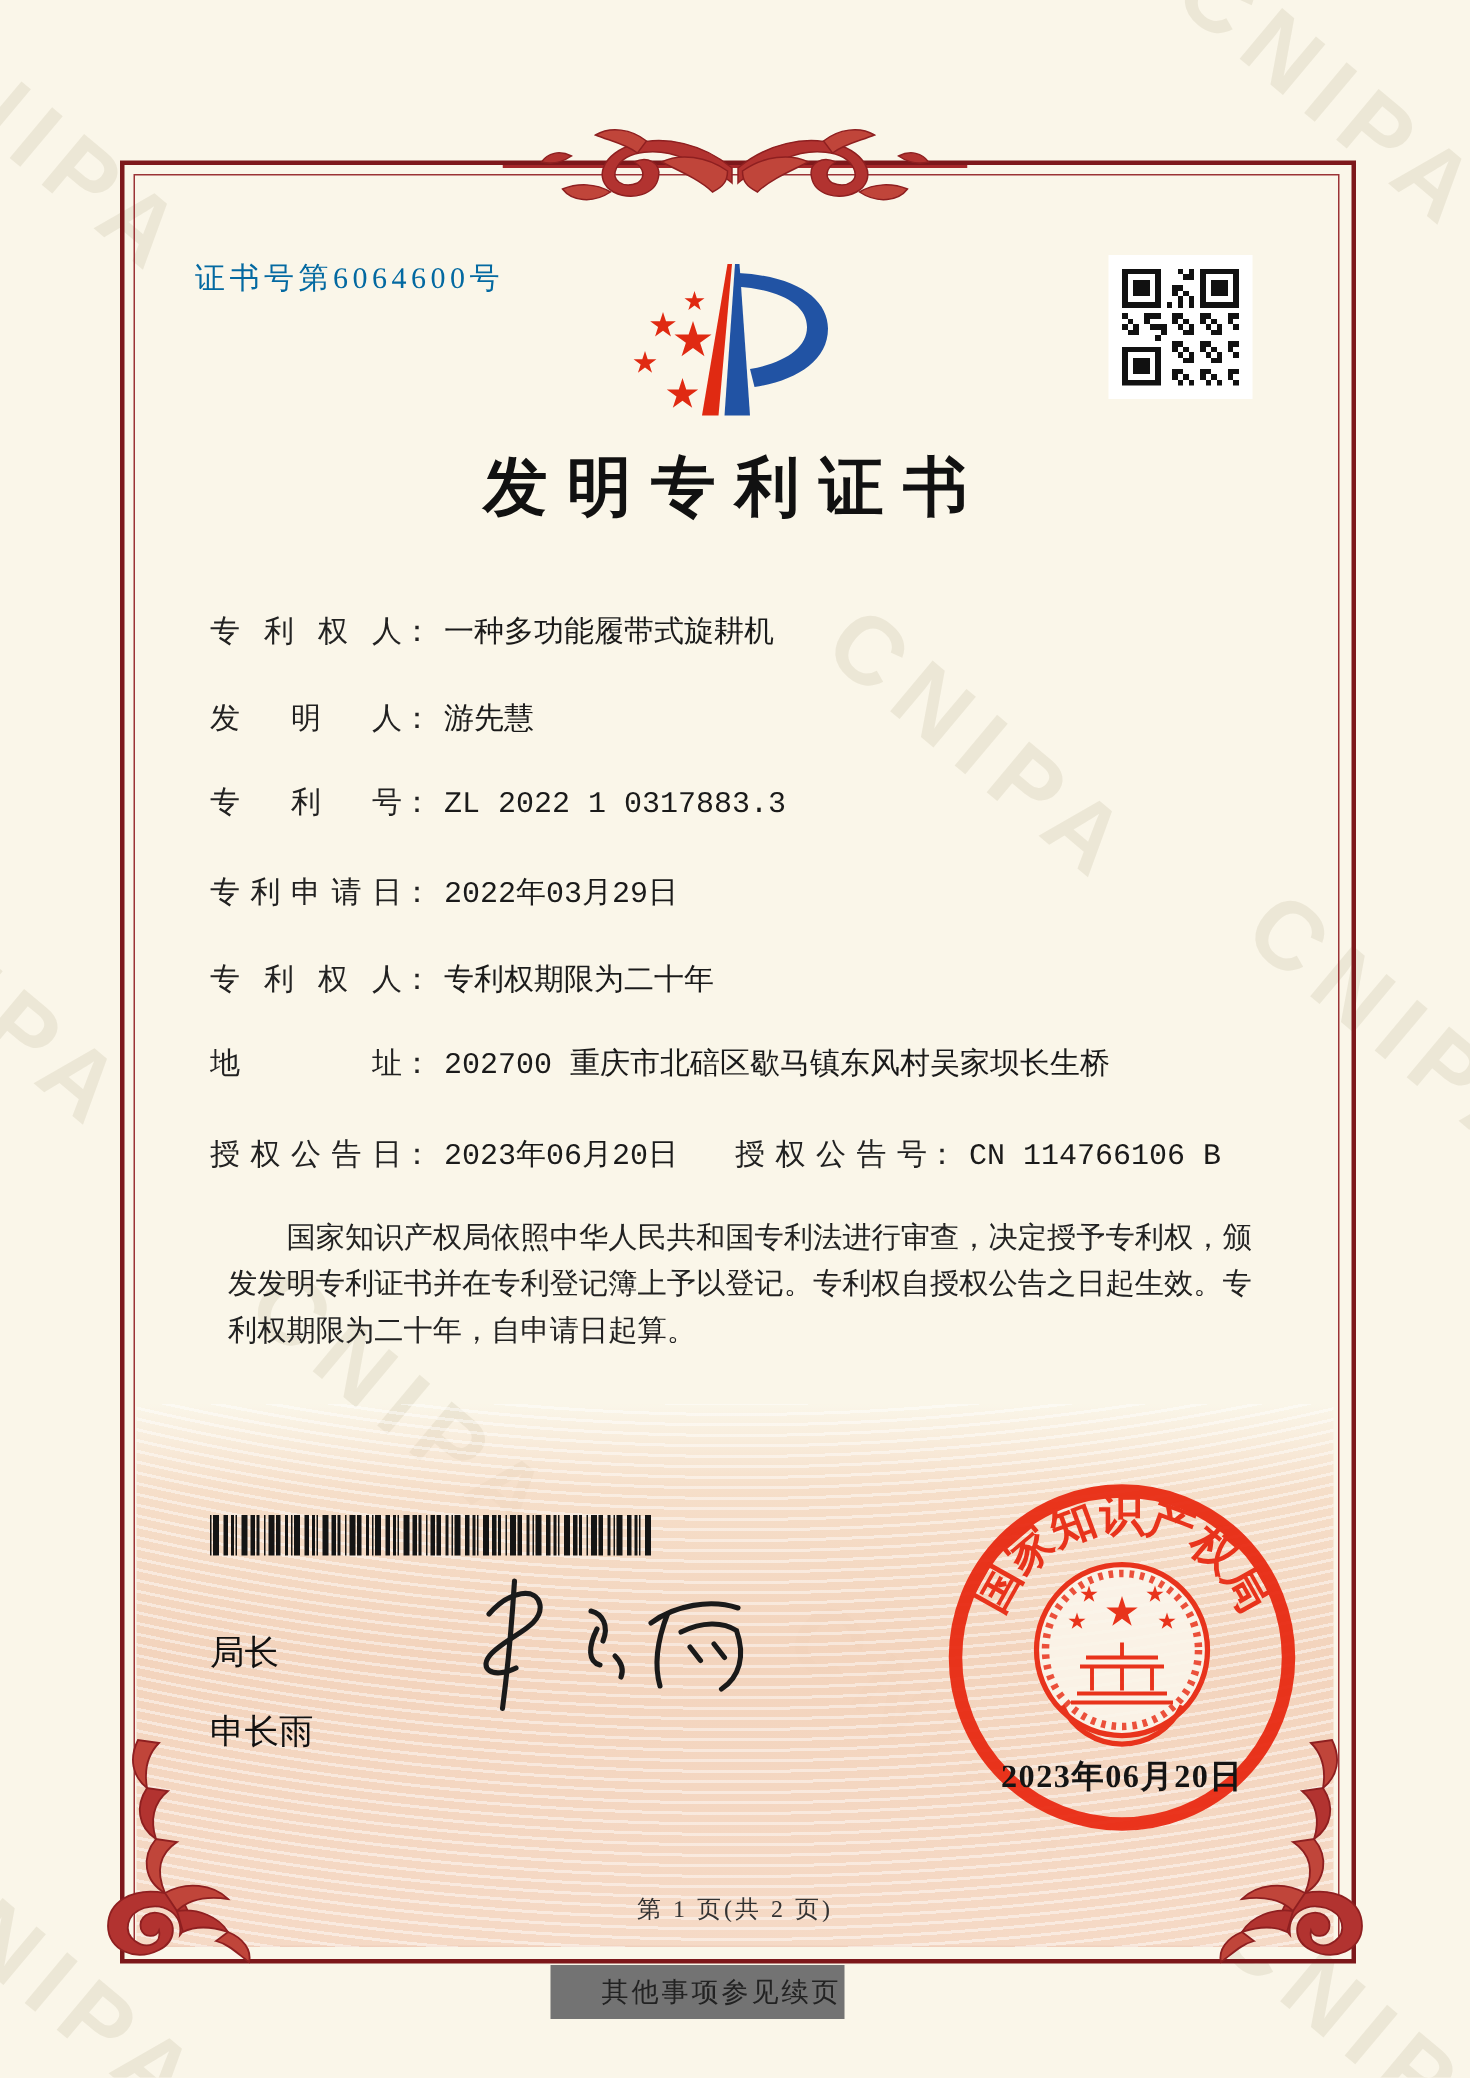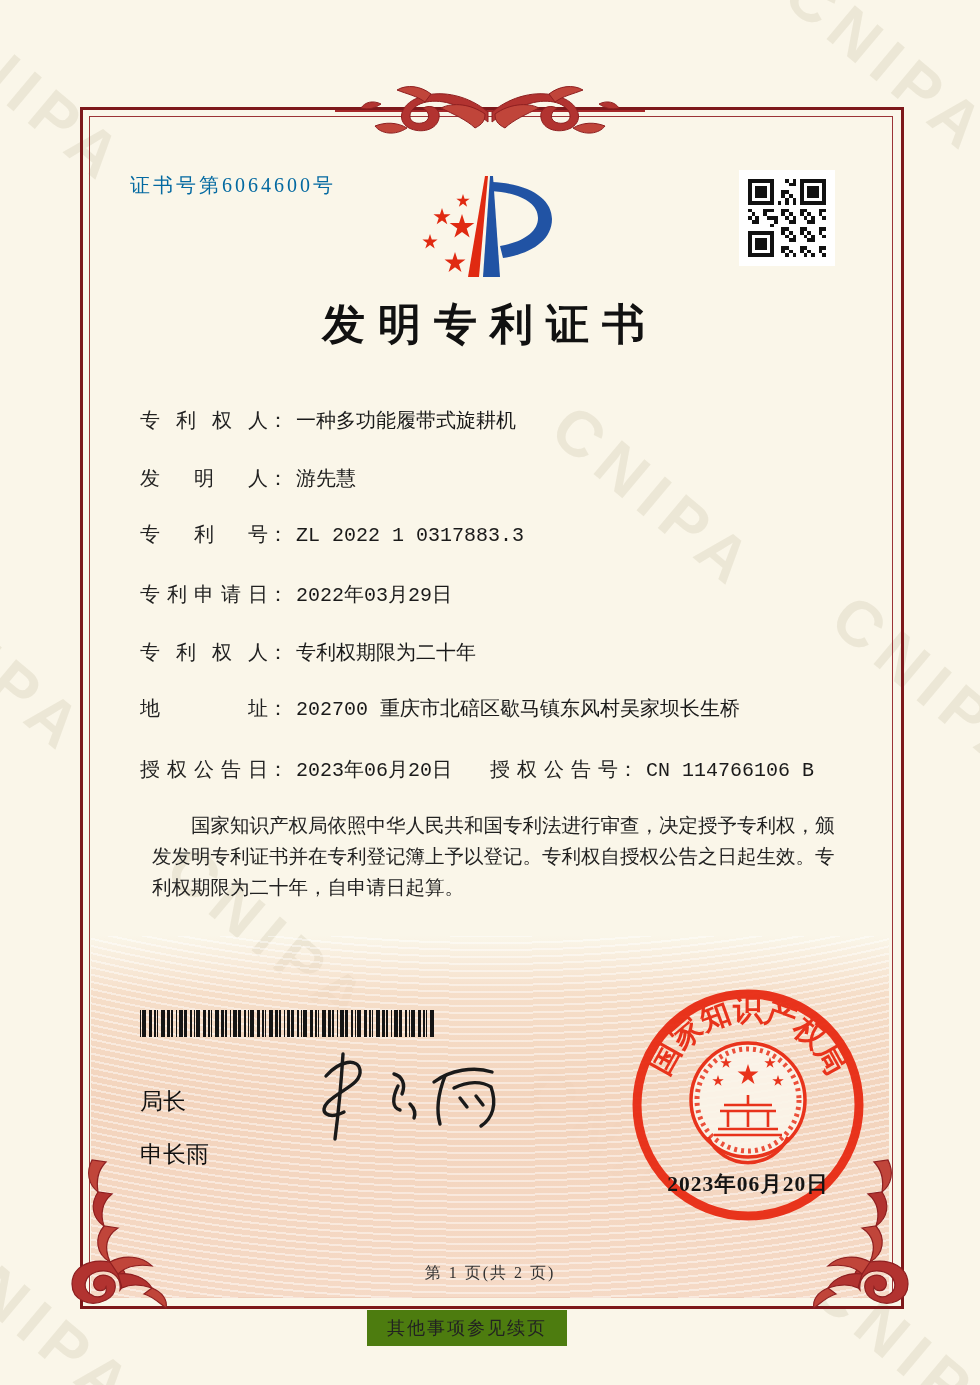--- a/index.html
+++ b/index.html
@@ -64,23 +64,23 @@
   .officer-title{left:140px;top:1086px;font-size:23px;font-family:"Liberation Sans","DejaVu Sans",sans-serif;color:#111;}
   .officer-name{left:140px;top:1139px;font-size:23px;font-family:"Liberation Sans","DejaVu Sans",sans-serif;color:#111;}
   .sig{left:288px;top:1046px;width:232px;height:98px;}
   .seal{left:628px;top:985px;width:240px;height:240px;}
   .seal-date{
     position:absolute;left:0;top:184px;width:100%;text-align:center;
     font-size:21.5px;font-weight:bold;color:#141414;letter-spacing:1px;
   }
   .pageinfo{left:0;top:1263px;width:980px;text-align:center;font-size:16px;color:#333;letter-spacing:2px;}
   .notebox{
-    left:367px;top:1310px;width:200px;height:36px;background:#4d7c0f;
+    left:367px;top:1310px;width:164px;height:36px;background:#737373;
     display:flex;align-items:center;justify-content:center;
-    font-size:18px;letter-spacing:2px;color:#222;
+    font-size:18px;letter-spacing:2px;color:#222;padding-left:32px;
   }
   
   .orn-top{left:335px;top:82px;width:310px;height:58px;}
   .orn-bl{left:58px;top:1150px;width:120px;height:160px;}
   .orn-br{left:802px;top:1150px;width:120px;height:160px;transform:scaleX(-1);}
   .logo{left:410px;top:170px;width:160px;height:115px;}
 </style>
 </head>
 <body>
 

